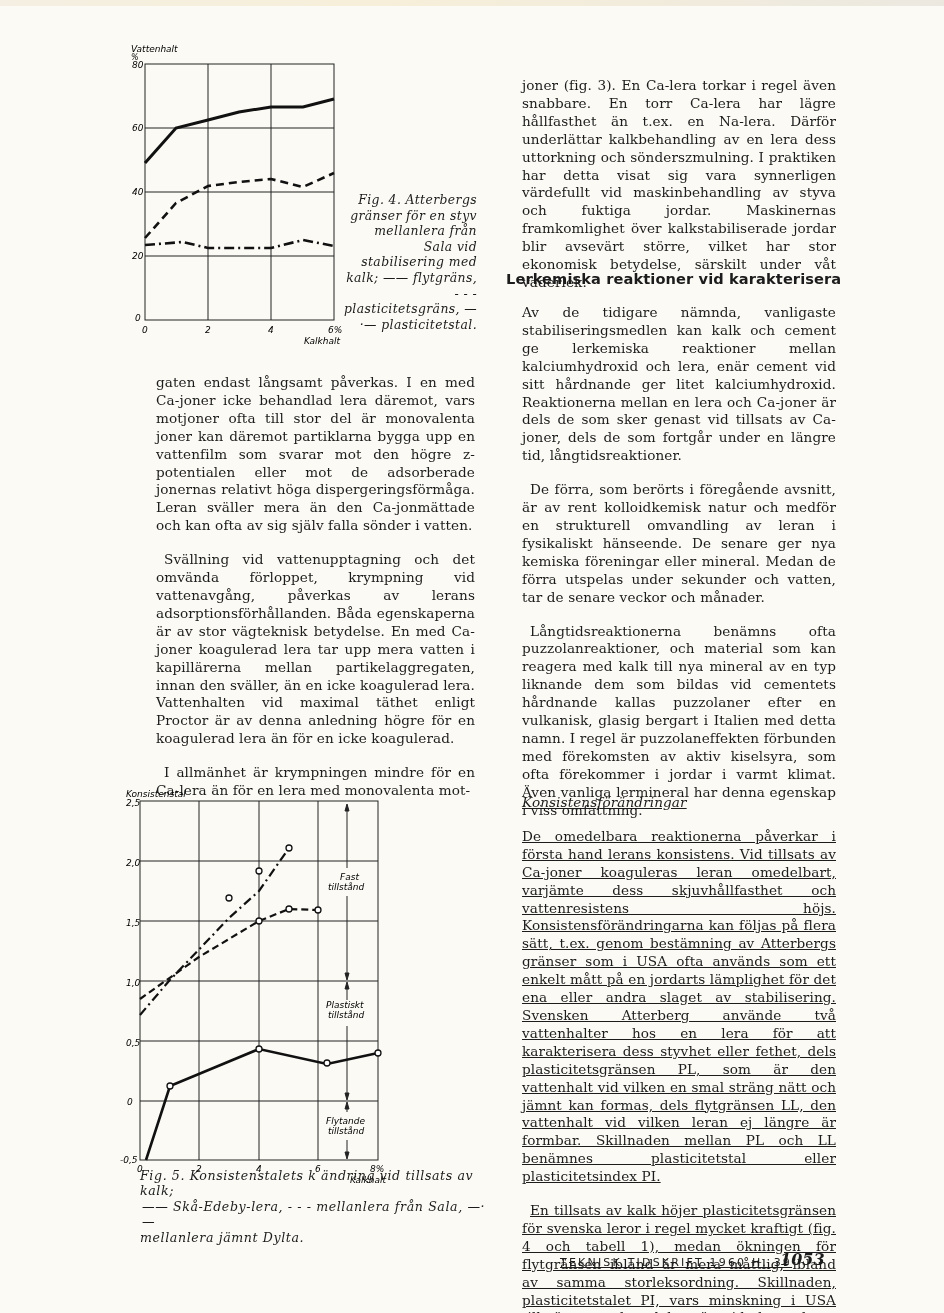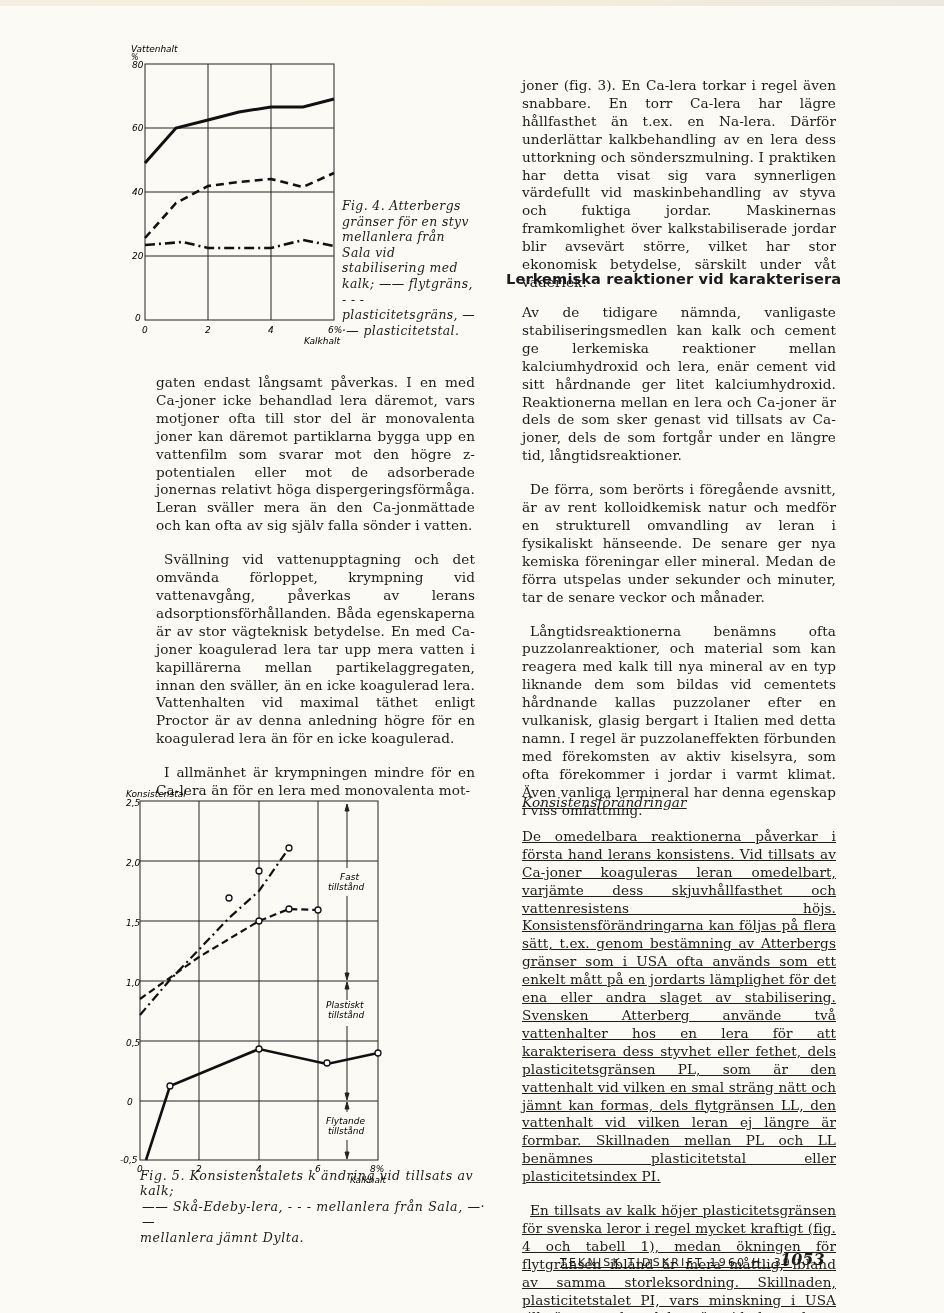--- a/index.html
+++ b/index.html
@@ -11,21 +11,21 @@
   .col p { margin:16px; text-indent:8px; }
   .col p.noind { text-indent:0; }
   #left-col { left:140px; top:358px; width:351px; }
   #right-col-a { left:506px; top:61px; width:346px; }
   .section-heading { position:absolute; left:506px; top:270px; width:350px;
      font-family:"DejaVu Sans","Liberation Sans",sans-serif; font-weight:bold; font-size:14.6px; letter-spacing:0.1px; white-space:nowrap; }
   #right-col-b { left:506px; top:288px; width:346px; }
   #right-col-c { left:506px; top:778px; width:346px;text-decoration:underline; }
   .subhead { font-style:italic; text-indent:0 !important; margin-bottom:0 !important; }
   .caption { position:absolute; font-style:italic; font-size:12.4px; line-height:15.6px; letter-spacing:0.4px; }
-  #fig4-caption { left:342px; top:198px; width:135px; }
+  #fig4-caption { left:342px; top:192px; width:135px;text-align:right; }
   #fig5-caption { left:140px; top:1168px; width:350px; font-size:12.6px; line-height:15.4px; letter-spacing:0.6px; }
   .footer { position:absolute; left:560px; top:1256px; font-family:"DejaVu Sans","Liberation Sans",sans-serif;
             font-size:11px; letter-spacing:2.2px;text-decoration:underline; }
   .pagenum { position:absolute; left:780px; top:1250px; font-family:"DejaVu Serif","Liberation Serif",serif;
              font-weight:bold; font-style:italic; font-size:16px; }
   svg text { font-family:"DejaVu Sans","Liberation Sans",sans-serif; font-style:italic; }
   .chart { position:absolute; left:0; top:0; }
 </style>
 </head>
 <body>
@@ -143,21 +143,21 @@
 </div>
 
 <div id="right-col-a" class="col">
   <p class="noind">joner (fig. 3). En Ca-lera torkar i regel även snabbare. En torr Ca-lera har lägre hållfasthet än t.ex. en Na-lera. Därför underlättar kalkbehandling av en lera dess uttorkning och sönderszmulning. I praktiken har detta visat sig vara synnerligen värdefullt vid maskinbehandling av styva och fuktiga jordar. Maskinernas framkomlighet över kalkstabiliserade jordar blir avsevärt större, vilket har stor ekonomisk betydelse, särskilt under våt väderlek.</p>
 </div>
 
 <div class="section-heading">Lerkemiska reaktioner vid karakterisera</div>
 
 <div id="right-col-b" class="col">
   <p class="noind">Av de tidigare nämnda, vanligaste stabiliseringsmedlen kan kalk och cement ge lerkemiska reaktioner mellan kalciumhydroxid och lera, enär cement vid sitt hårdnande ger litet kalciumhydroxid. Reaktionerna mellan en lera och Ca-joner är dels de som sker genast vid tillsats av Ca-joner, dels de som fortgår under en längre tid, långtidsreaktioner.</p>
-  <p>De förra, som berörts i föregående avsnitt, är av rent kolloidkemisk natur och medför en strukturell omvandling av leran i fysikaliskt hänseende. De senare ger nya kemiska föreningar eller mineral. Medan de förra utspelas under sekunder och minuter, tar de senare veckor och månader.</p>
+  <p>De förra, som berörts i föregående avsnitt, är av rent kolloidkemisk natur och medför en strukturell omvandling av leran i fysikaliskt hänseende. De senare ger nya kemiska föreningar eller mineral. Medan de förra utspelas under sekunder och vatten, tar de senare veckor och månader.</p>
   <p>Långtidsreaktionerna benämns ofta puzzolanreaktioner, och material som kan reagera med kalk till nya mineral av en typ liknande dem som bildas vid cementets hårdnande kallas puzzolaner efter en vulkanisk, glasig bergart i Italien med detta namn. I regel är puzzolaneffekten förbunden med förekomsten av aktiv kiselsyra, som ofta förekommer i jordar i varmt klimat. Även vanliga lermineral har denna egenskap i viss omfattning.</p>
 </div>
 
 <div id="right-col-c" class="col">
   <p class="subhead">Konsistensförändringar</p>
   <p class="noind">De omedelbara reaktionerna påverkar i första hand lerans konsistens. Vid tillsats av Ca-joner koaguleras leran omedelbart, varjämte dess skjuvhållfasthet och vattenresistens höjs. Konsistensförändringarna kan följas på flera sätt, t.ex. genom bestämning av Atterbergs gränser som i USA ofta används som ett enkelt mått på en jordarts lämplighet för det ena eller andra slaget av stabilisering. Svensken Atterberg använde två vattenhalter hos en lera för att karakterisera dess styvhet eller fethet, dels plasticitetsgränsen PL, som är den vattenhalt vid vilken en smal sträng nätt och jämnt kan formas, dels flytgränsen LL, den vattenhalt vid vilken leran ej längre är formbar. Skillnaden mellan PL och LL benämnes plasticitetstal eller plasticitetsindex PI.</p>
   <p>En tillsats av kalk höjer plasticitetsgränsen för svenska leror i regel mycket kraftigt (fig. 4 och tabell 1), medan ökningen för flytgränsen ibland är mera måttlig, ibland av samma storleksordning. Skillnaden, plasticitetstalet PI, vars minskning i USA tillmäts stor betydelse, är vid dessa leror ibland ungefär oförändrad, ibland lägre, ibland högre.</p>
 </div>
 
 <div class="footer">TEKNISK TIDSKRIFT 1960 H. 39</div>

